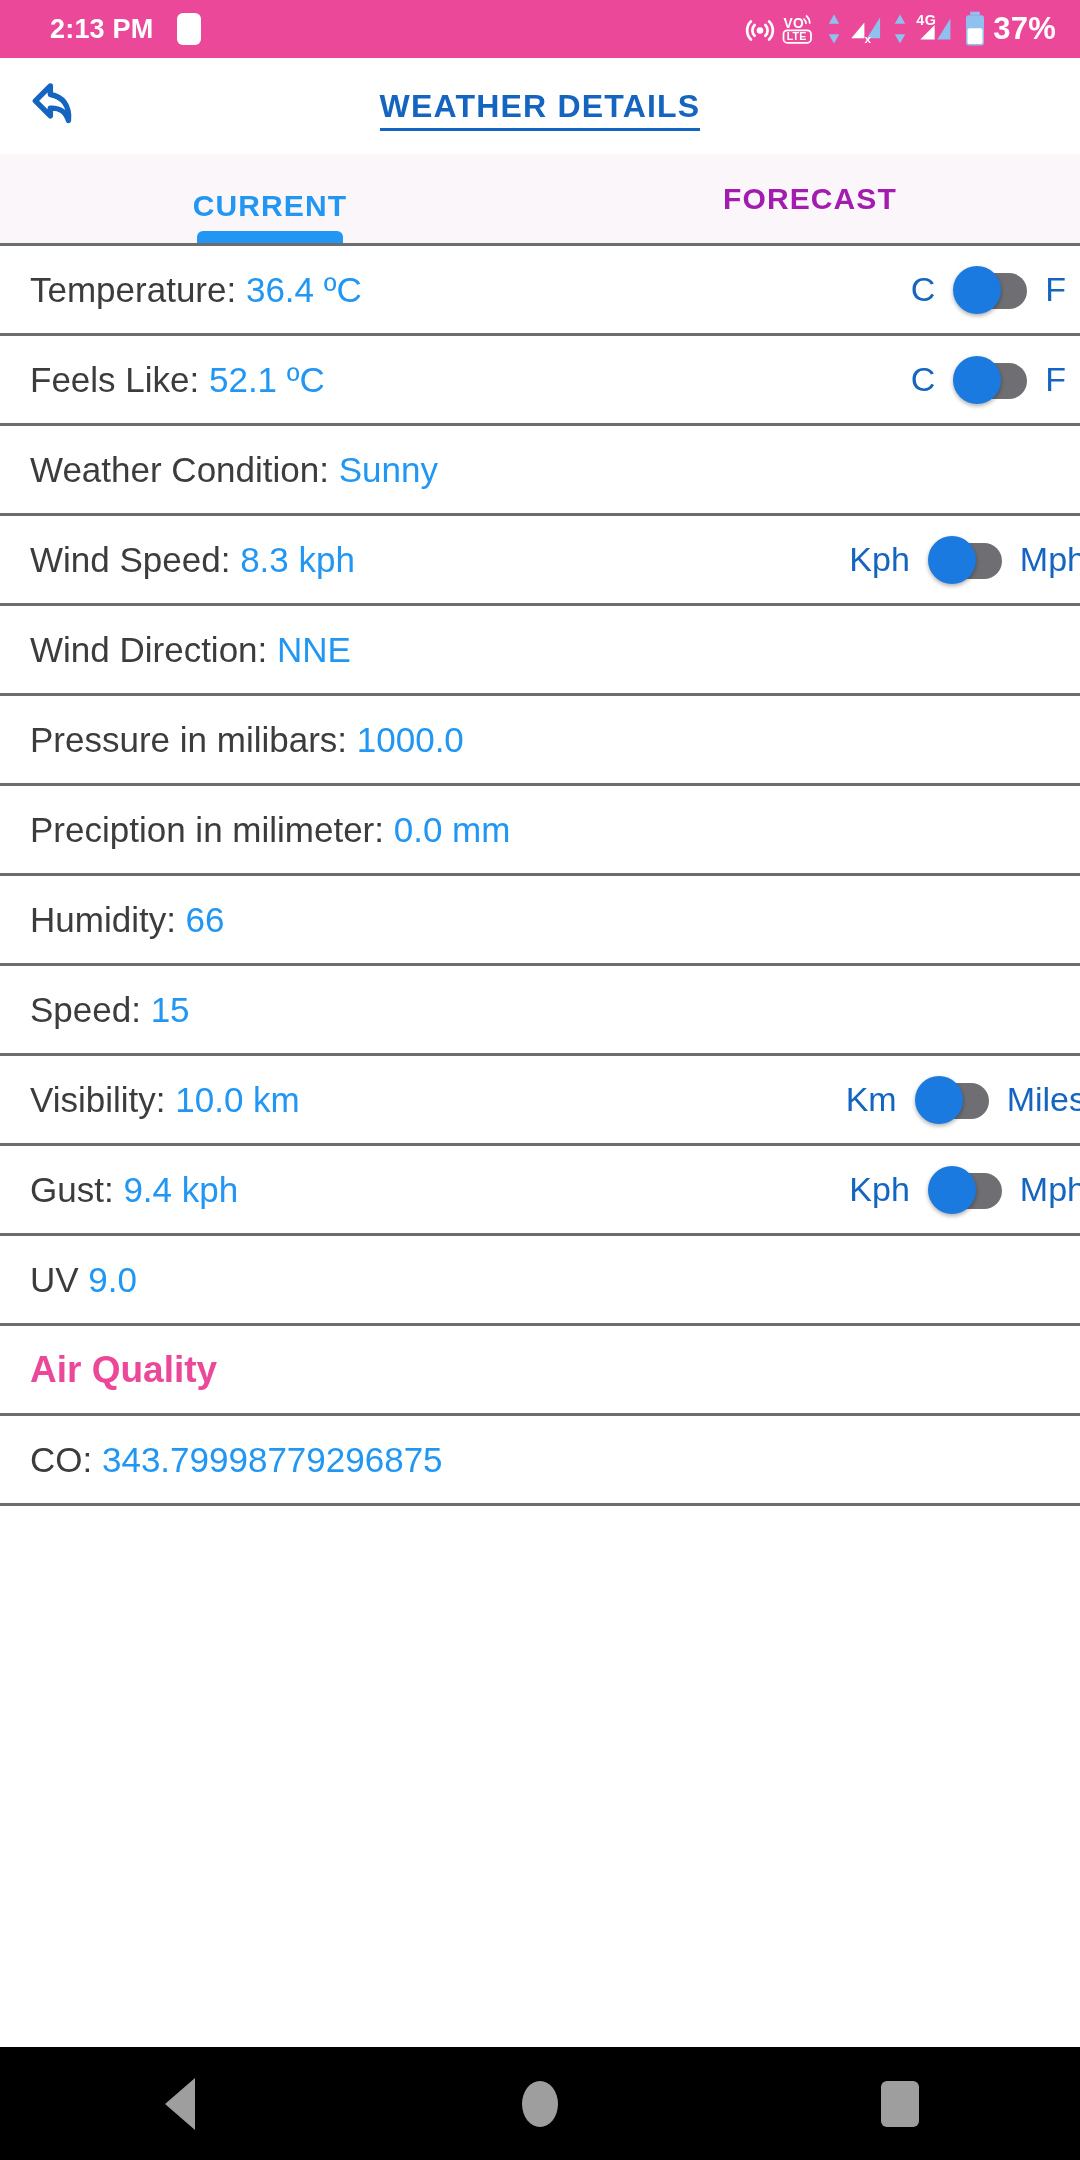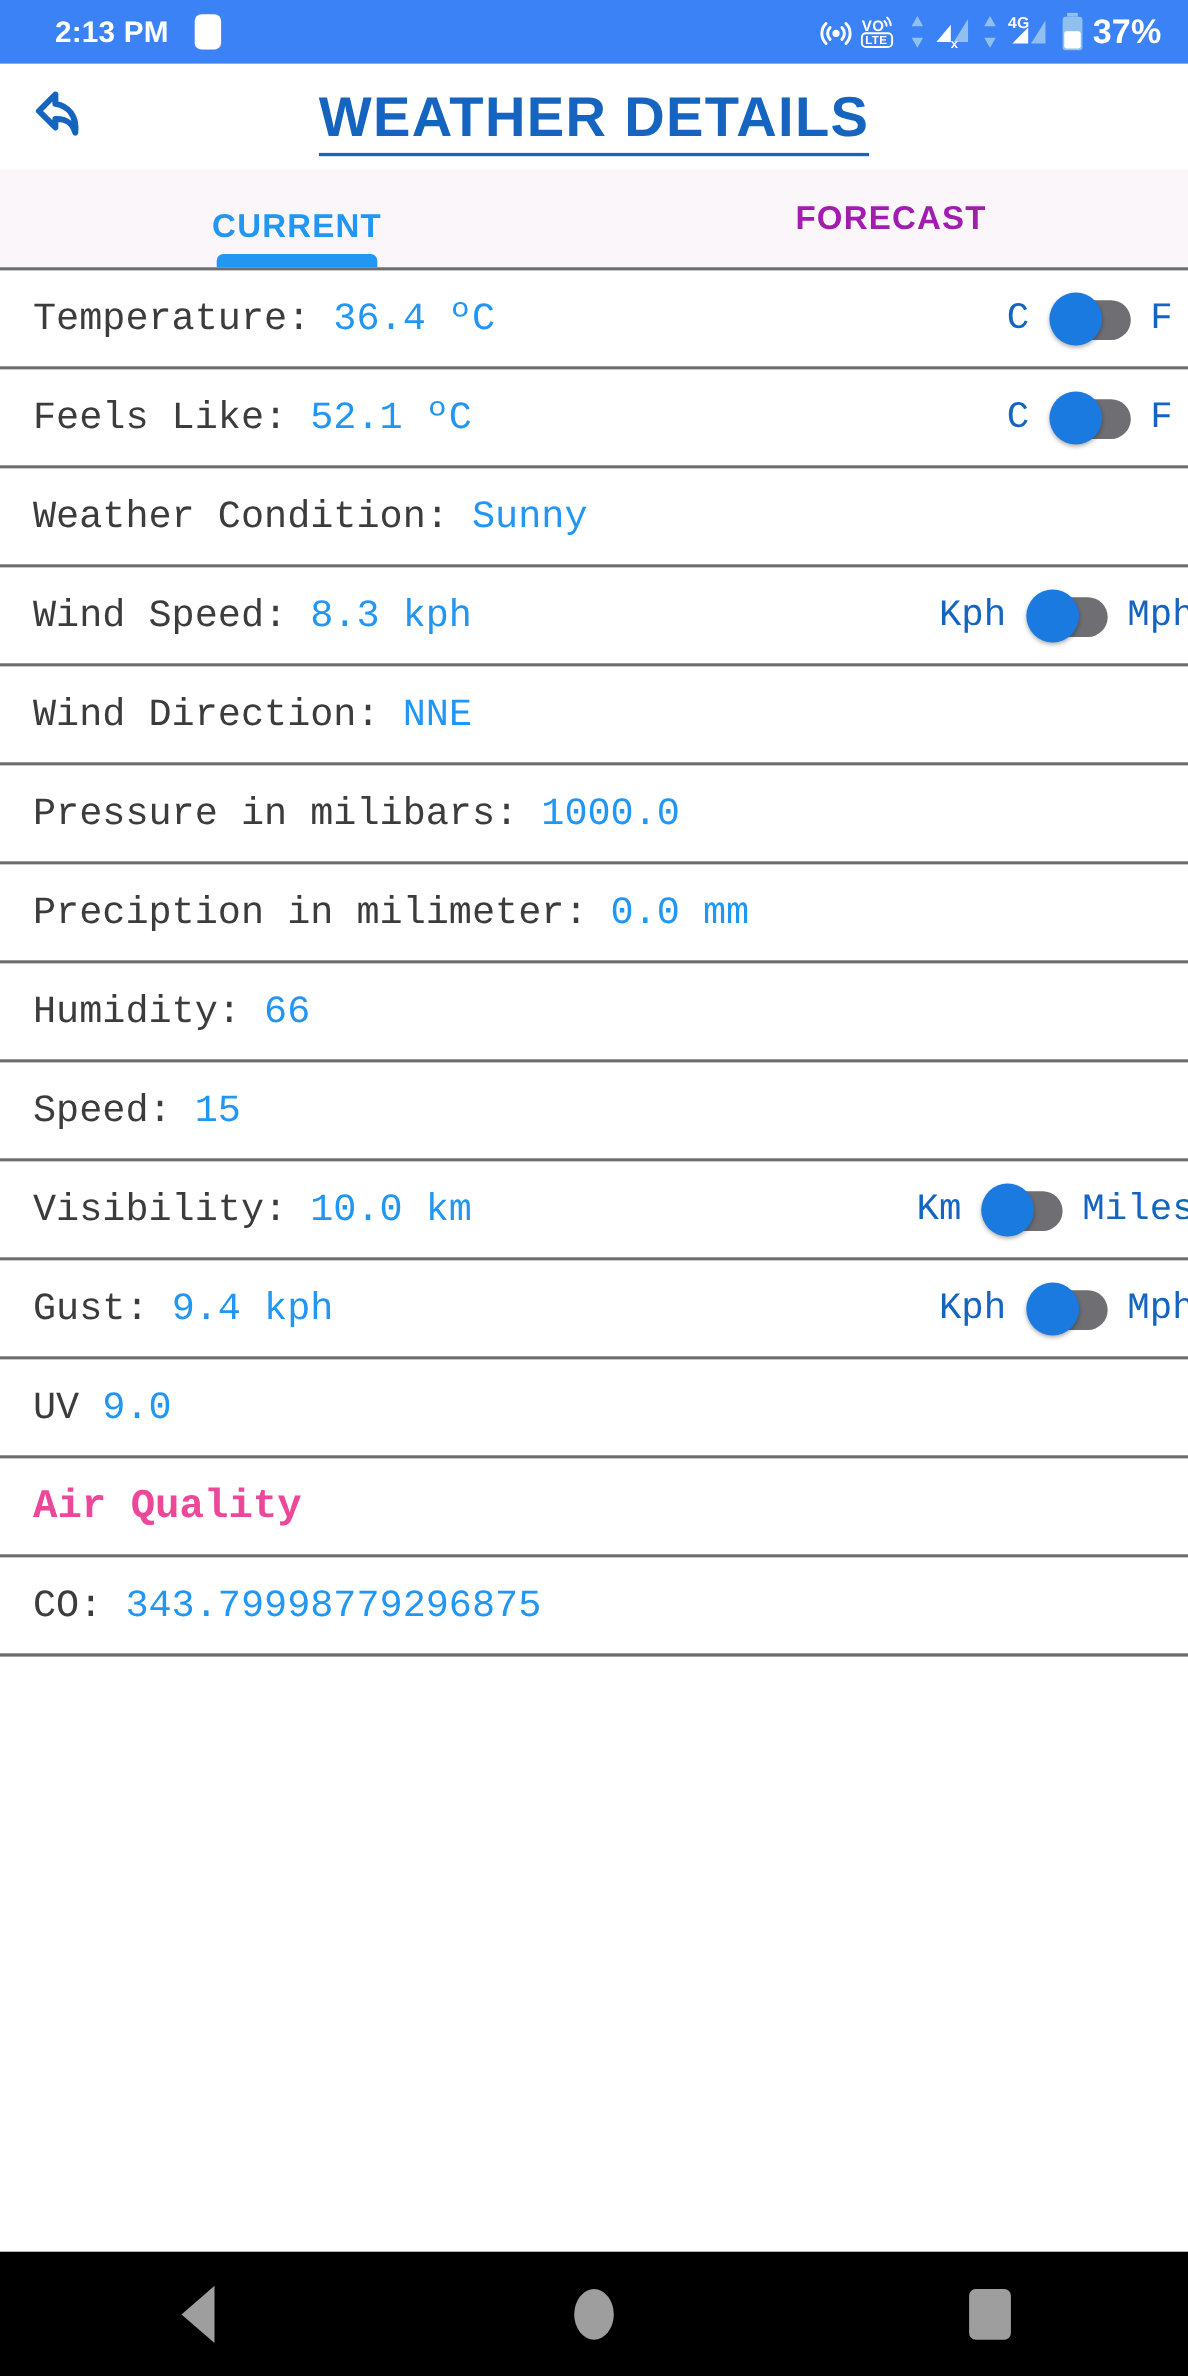--- a/index.html
+++ b/index.html
@@ -7,40 +7,40 @@
   html, body {
     width: 1080px; height: 2160px;
     background: #ffffff;
     font-family: "Liberation Sans", sans-serif;
     overflow: hidden;
   }
   #screen { position: relative; width: 1080px; height: 2160px; background:#fff; }
 
   
   .statusbar {
-    height: 58px; background: #3b82f6; color: #ffffff;
+    height: 58px; background: #ec4899; color: #ffffff;
     display: flex; align-items: center; padding: 0 24px 0 50px;
     font-size: 27px; font-weight: bold; letter-spacing: .2px;
   }
   .sb-clock { font-size: 27px; font-weight: bold; }
   .sb-left { display:flex; align-items:center; gap:24px; }
   .sb-sqr { width: 24px; height: 32px; background:#fff; border-radius:6px; display:inline-block; }
   .sb-right { margin-left:auto; display:flex; align-items:center; gap:4px; }
   .sb-right svg { display:block; }
   .sb-batt-text { font-size: 31px; font-weight: bold; margin-left:2px; }
 
   
   .appbar {
     position: relative; height: 96px; background:#fff;
     display:flex; align-items:center;
   }
   .backbtn { width: 110px; display:flex; align-items:center; justify-content:center; }
   .apptitle {
     position:absolute; left:0; right:0; text-align:center;
-    font-size: 51px; font-weight: bold; color:#1565c0;
+    font-size: 32px; font-weight: bold; color:#1565c0;
     letter-spacing: 1.2px;
   }
   .apptitle span {
     border-bottom: 3px solid #1565c0; padding-bottom: 4px;
   }
 
   
   .tabs {
     position:relative; height:92px; background:#fbf6fa;
     display:flex; align-items:center;
@@ -55,21 +55,21 @@
   .tab-indicator {
     position:absolute; bottom:0px; left:197px; width:146px; height:12px;
     background:#2196f3; border-radius: 6px 6px 0 0;
   }
 
   
   .list { background:#fff; }
   .row {
     position:relative; height:90px; display:flex; align-items:center;
     padding: 0 0 0 30px; border-bottom: 3px solid #6d6d6d;
-    background:#fff; overflow:hidden;font-family:Liberation Mono, monospace;
+    background:#fff; overflow:hidden;
   }
   .row-text { font-size: 35px; color:#3c3c3c; white-space:nowrap; }
   .row-text .val { color:#2196f3; }
   .row.section .row-text { color:#ec4899; font-size:37px; font-weight:bold; }
 
   
   .toggle-group {
     position:absolute; display:flex; align-items:center; gap:18px;
     right: 14px; top: 50%; transform: translateY(-50%);
   }

